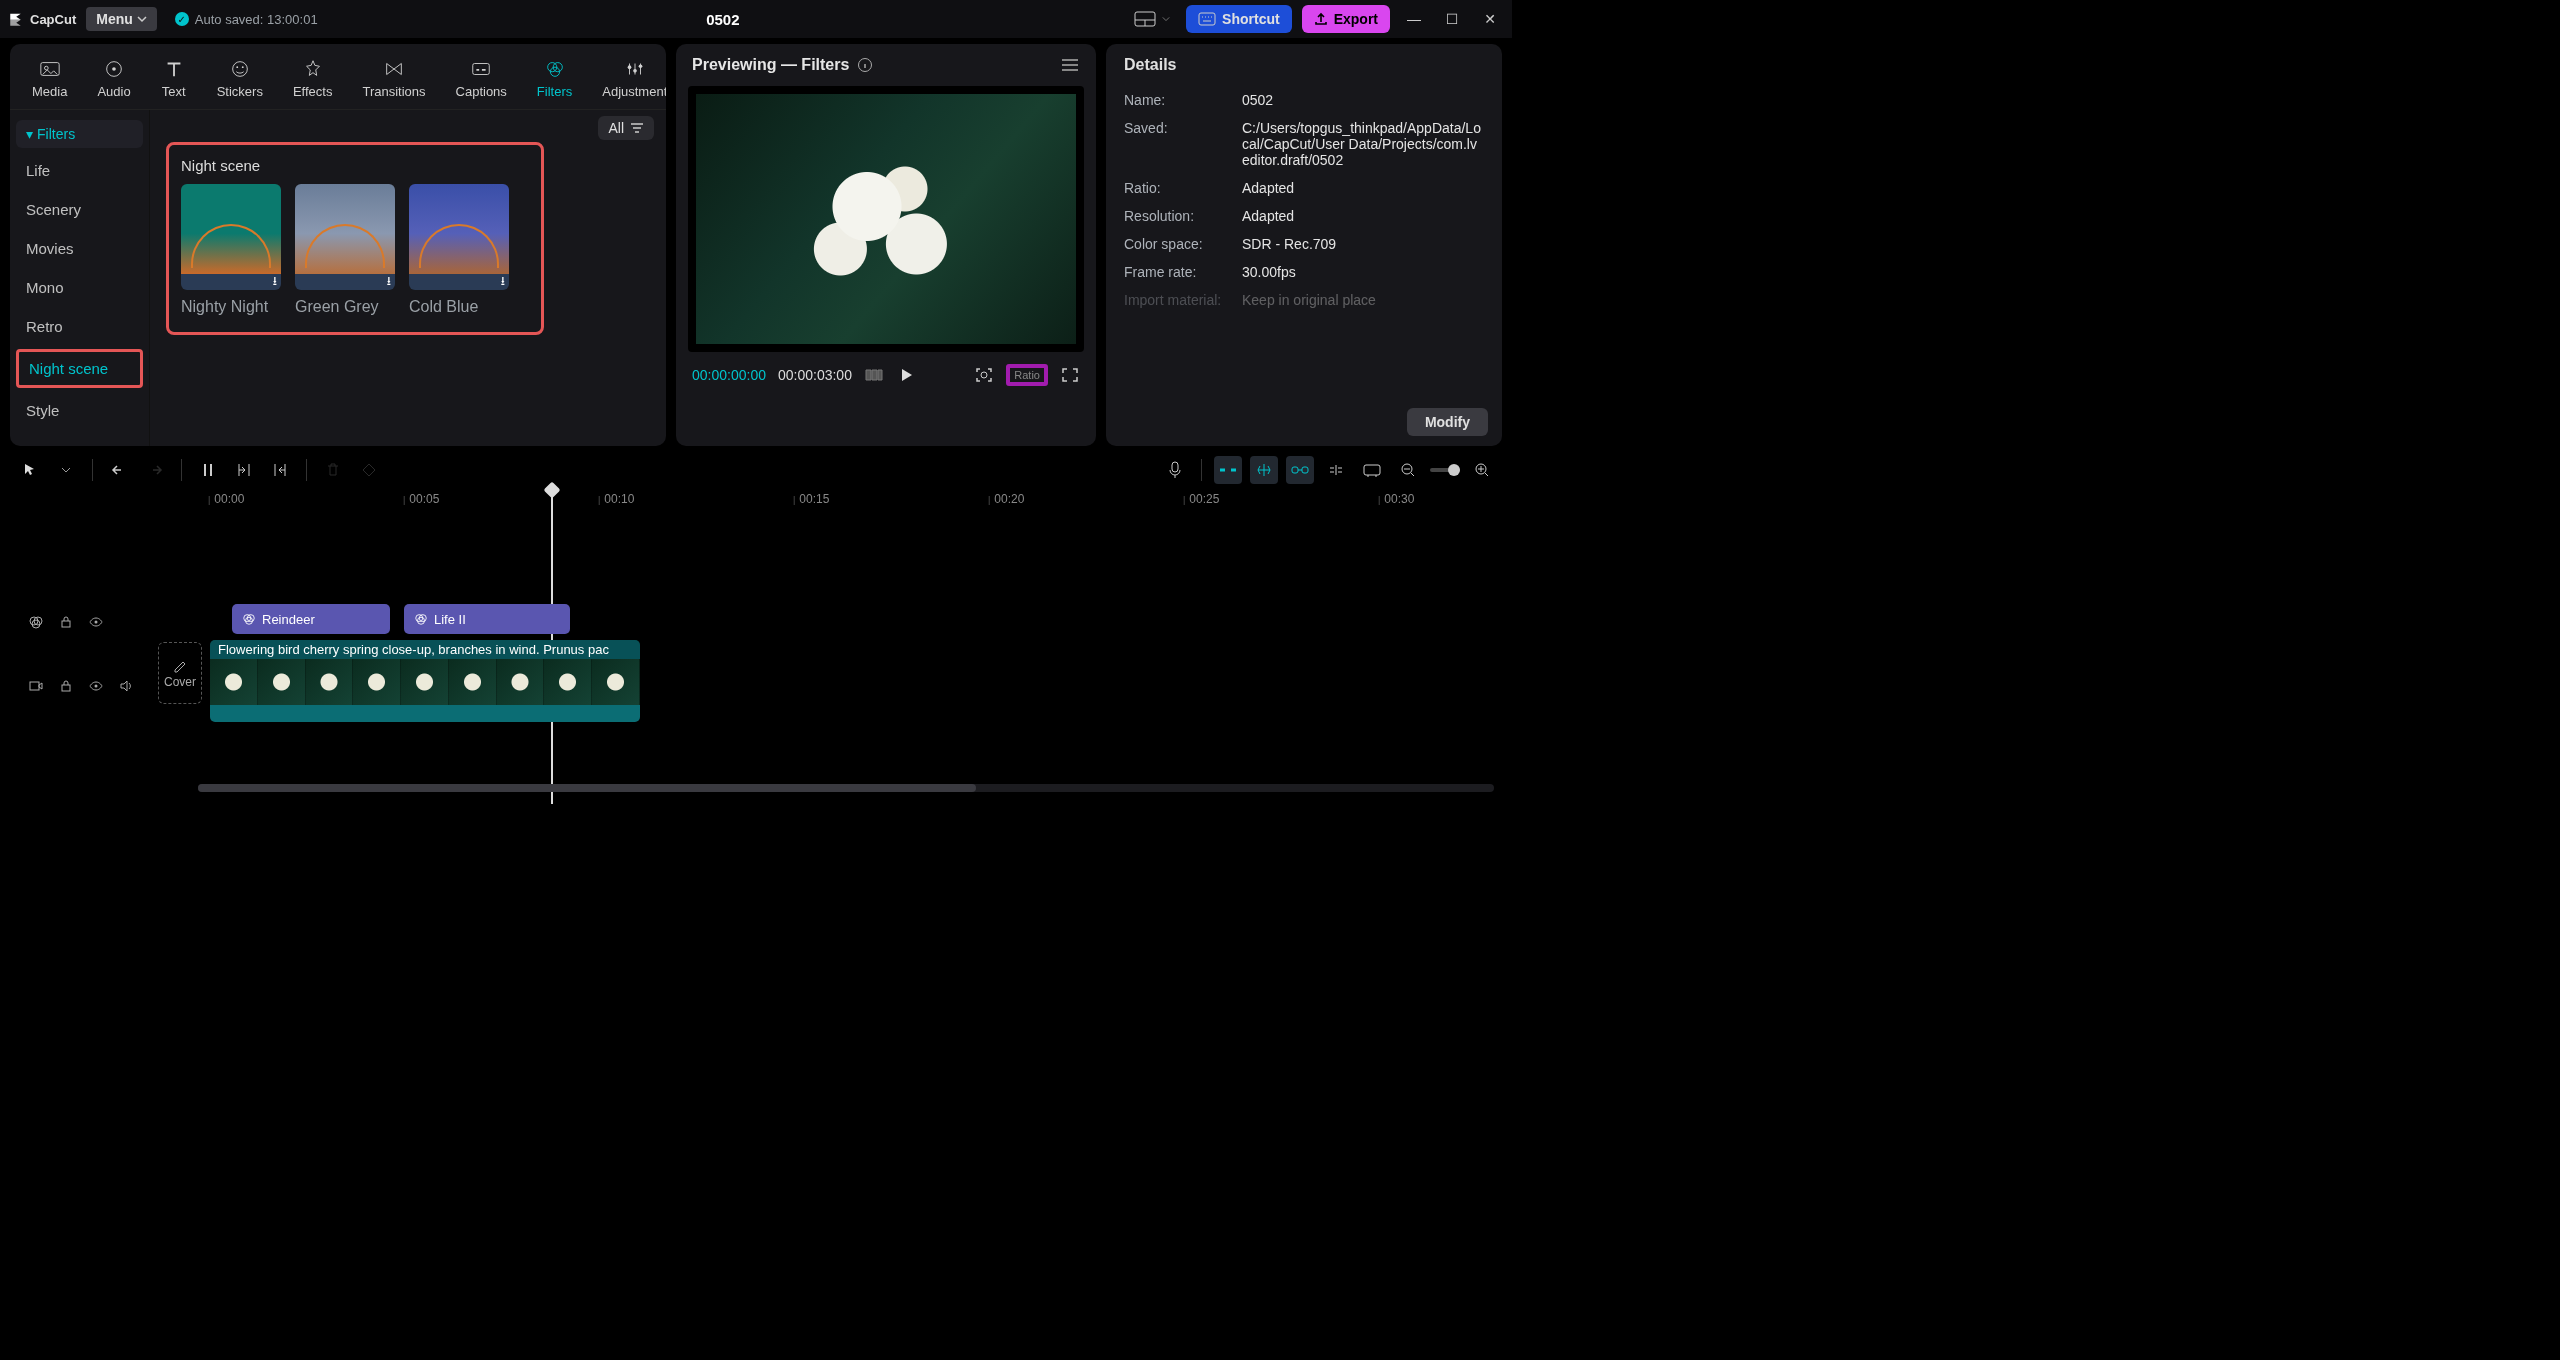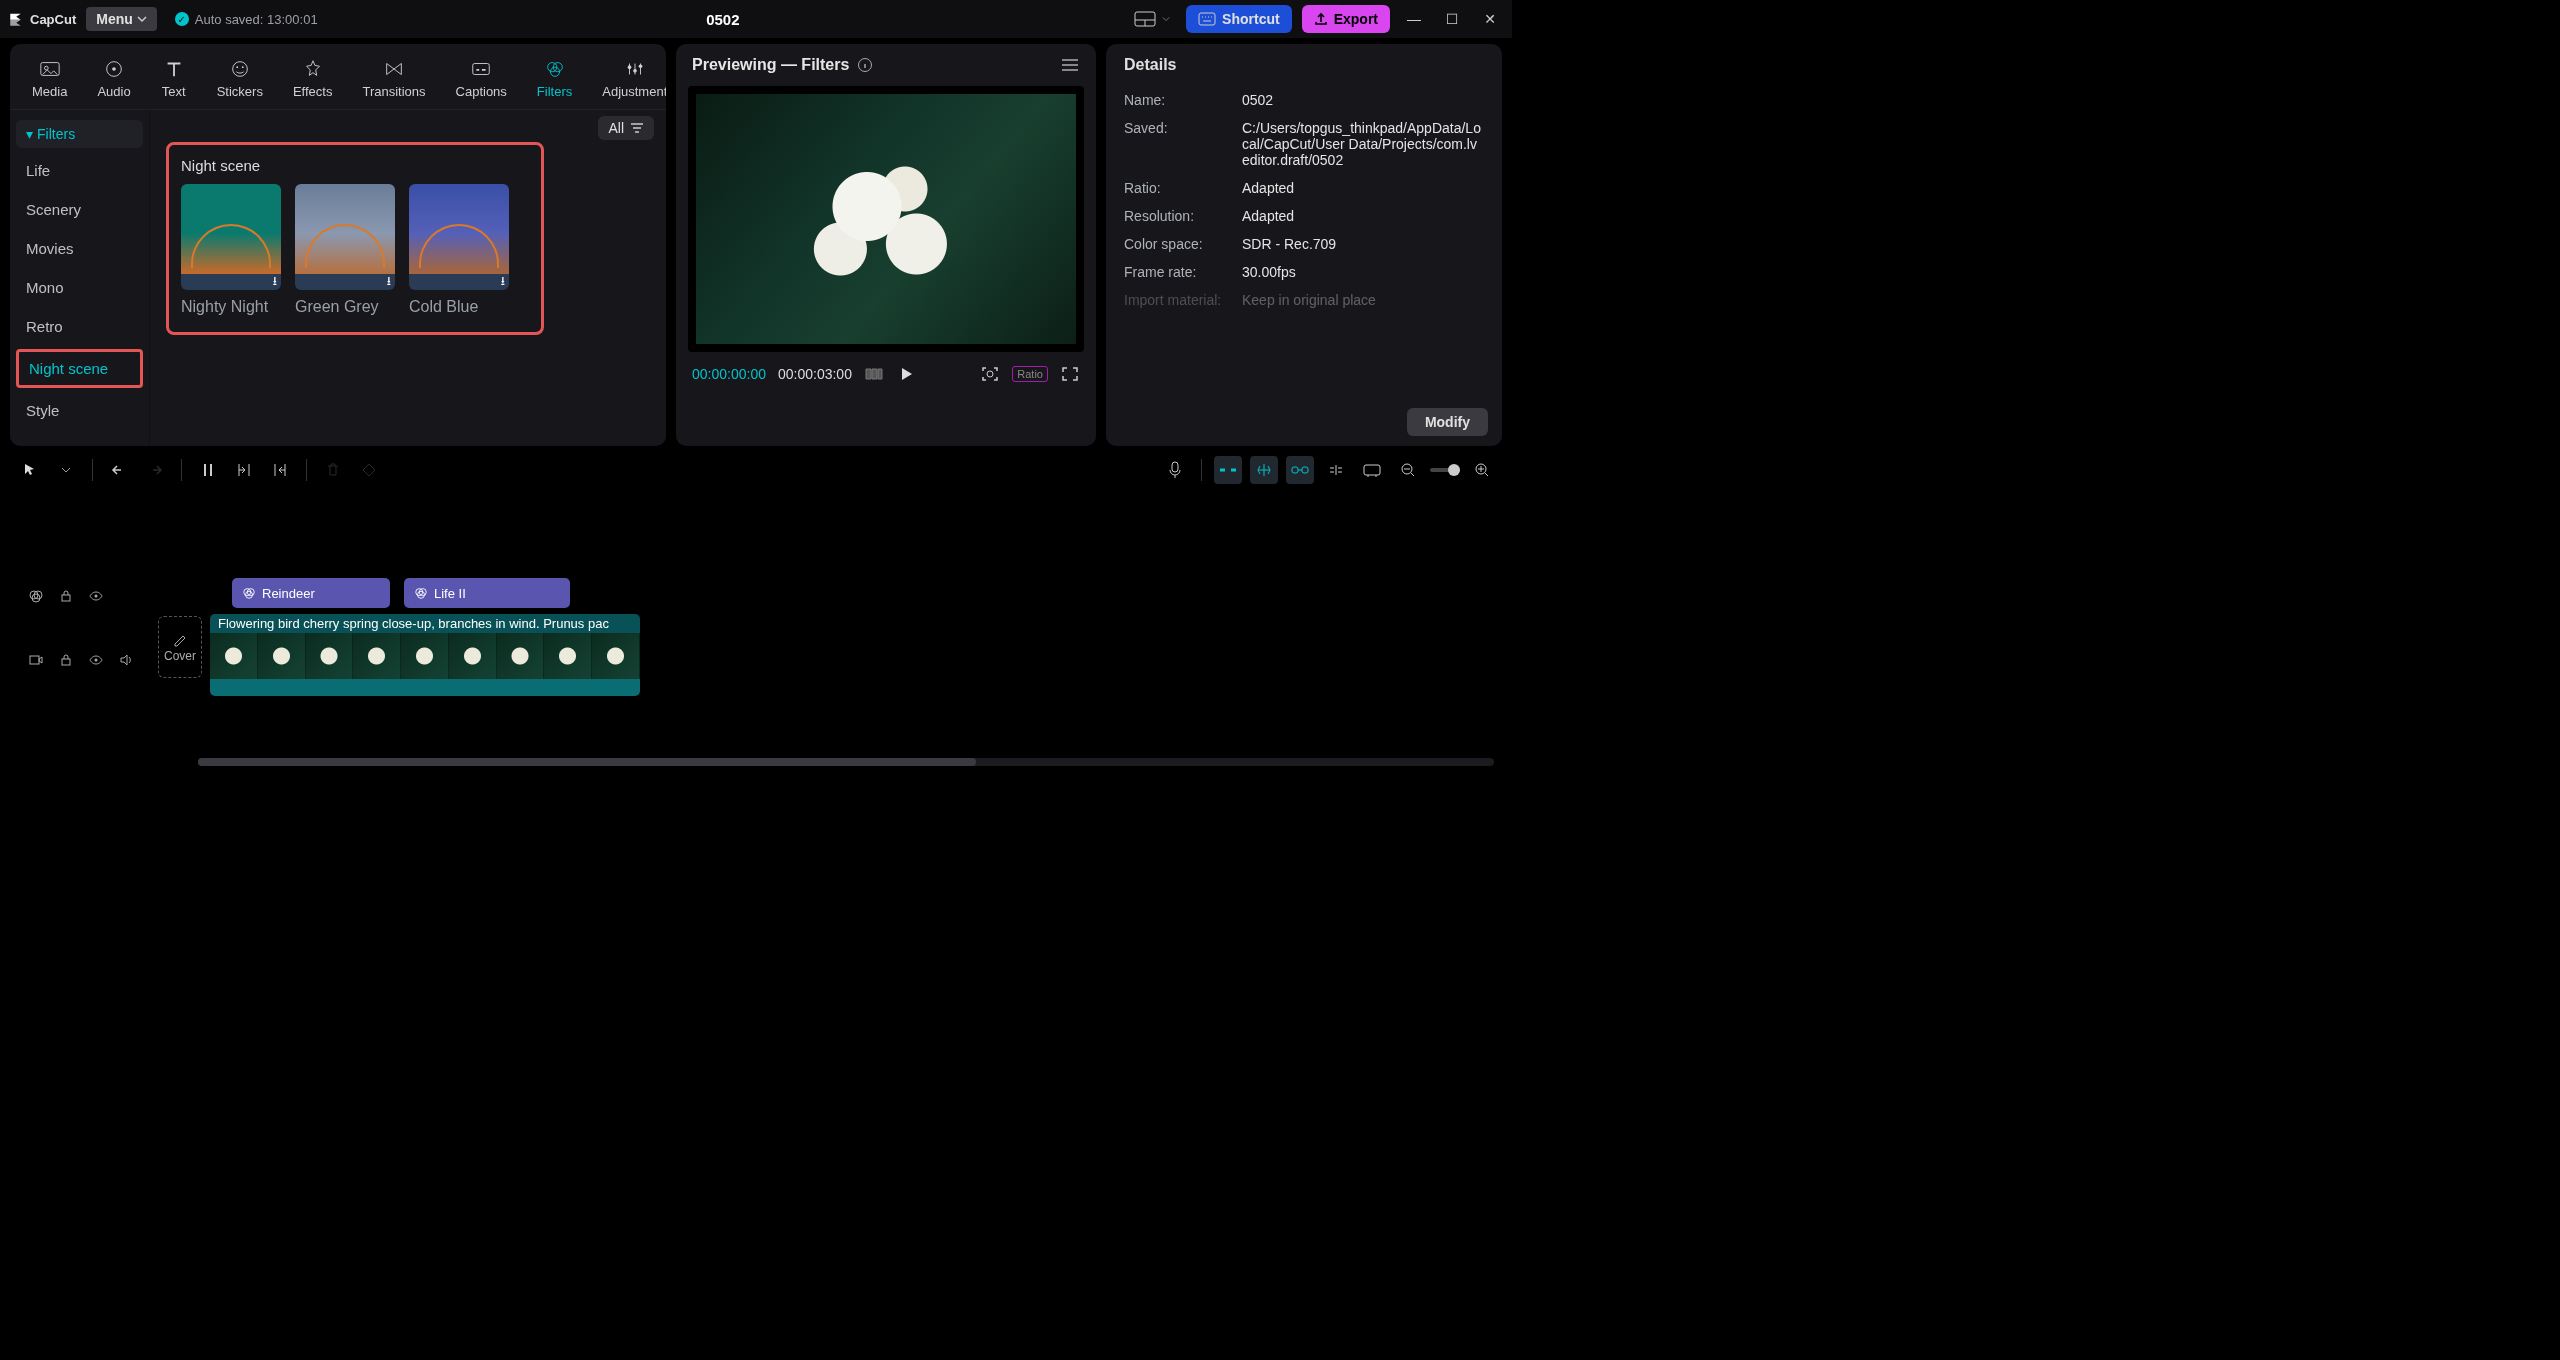--- a/index.html
+++ b/index.html
@@ -117,21 +117,21 @@
                 radial-gradient(circle at 38% 62%, #efeee6 0 26px, transparent 27px),
                 radial-gradient(circle at 55% 38%, #eceade 0 22px, transparent 23px),
                 linear-gradient(130deg,#0a1c14 0%, #12352a 40%, #183f2f 60%, #0c1f17 100%);
     position:relative;
   }
   .mid-controls { display:flex; align-items:center; gap:12px; padding:8px 16px 12px 16px; }
   .tc-cyan { color:#00c4cc; font-variant-numeric: tabular-nums; }
   .tc-white { color:#ddd; font-variant-numeric: tabular-nums; }
   .mid-controls .spacer { flex:1; }
   .ico { width:20px; height:20px; display:flex; align-items:center; justify-content:center; cursor:pointer; color:#ccc; }
-  .ratio-box { border:1px solid #a21caf; color:#888; font-size:11px; padding:1px 4px; border-radius:3px; }
+  .ratio-box { border:4px solid #a21caf; color:#888; font-size:11px; padding:1px 4px; border-radius:3px; }
   
   .panel-right { flex:1; position:relative; }
   .details-head { padding:12px 18px; font-size:16px; font-weight:600; }
   .detail-row { display:flex; padding:6px 18px; font-size:14px; }
   .detail-row .k { width:118px; color:#aeb3ba; }
   .detail-row .v { flex:1; color:#e4e4e4; word-break:break-all; }
   .modify-btn {
     position:absolute; bottom:10px; right:14px;
     background:#3a3a40; padding:6px 18px; border-radius:6px; font-weight:600; cursor:pointer;
   }
@@ -542,20 +542,30 @@
       <div class="tl-btn">
           <svg width="16" height="16" viewBox="0 0 16 16">
             <circle cx="7" cy="7" r="5" stroke="#ccc" fill="none"></circle>
             <path d="M4 7h6M7 4v6M11 11l3 3" stroke="#ccc"></path>
           </svg>
         </div>
     </div>
   </div>
 
   <div style="position:relative">
+    <div class="ruler" id="ruler">
+      <div class="playhead"></div>
+    <span class="tick" style="left: 10px;">00:00</span>
+        <span class="tick" style="left: 205px;">00:05</span>
+        <span class="tick" style="left: 400px;">00:10</span>
+        <span class="tick" style="left: 595px;">00:15</span>
+        <span class="tick" style="left: 790px;">00:20</span>
+        <span class="tick" style="left: 985px;">00:25</span>
+        <span class="tick" style="left: 1180px;">00:30</span>
+      </div>
     <div class="tracks">
 
       <div class="track-row" style="top:88px">
         <div class="track-icons">
           <div class="ico">
               <svg viewBox="0 0 16 16">
                 <circle cx="6" cy="7" r="4" stroke="#aaa" fill="none"></circle>
                 <circle cx="10" cy="7" r="4" stroke="#aaa" fill="none"></circle>
                 <circle cx="8" cy="10" r="4" stroke="#aaa" fill="none"></circle>
               </svg>

